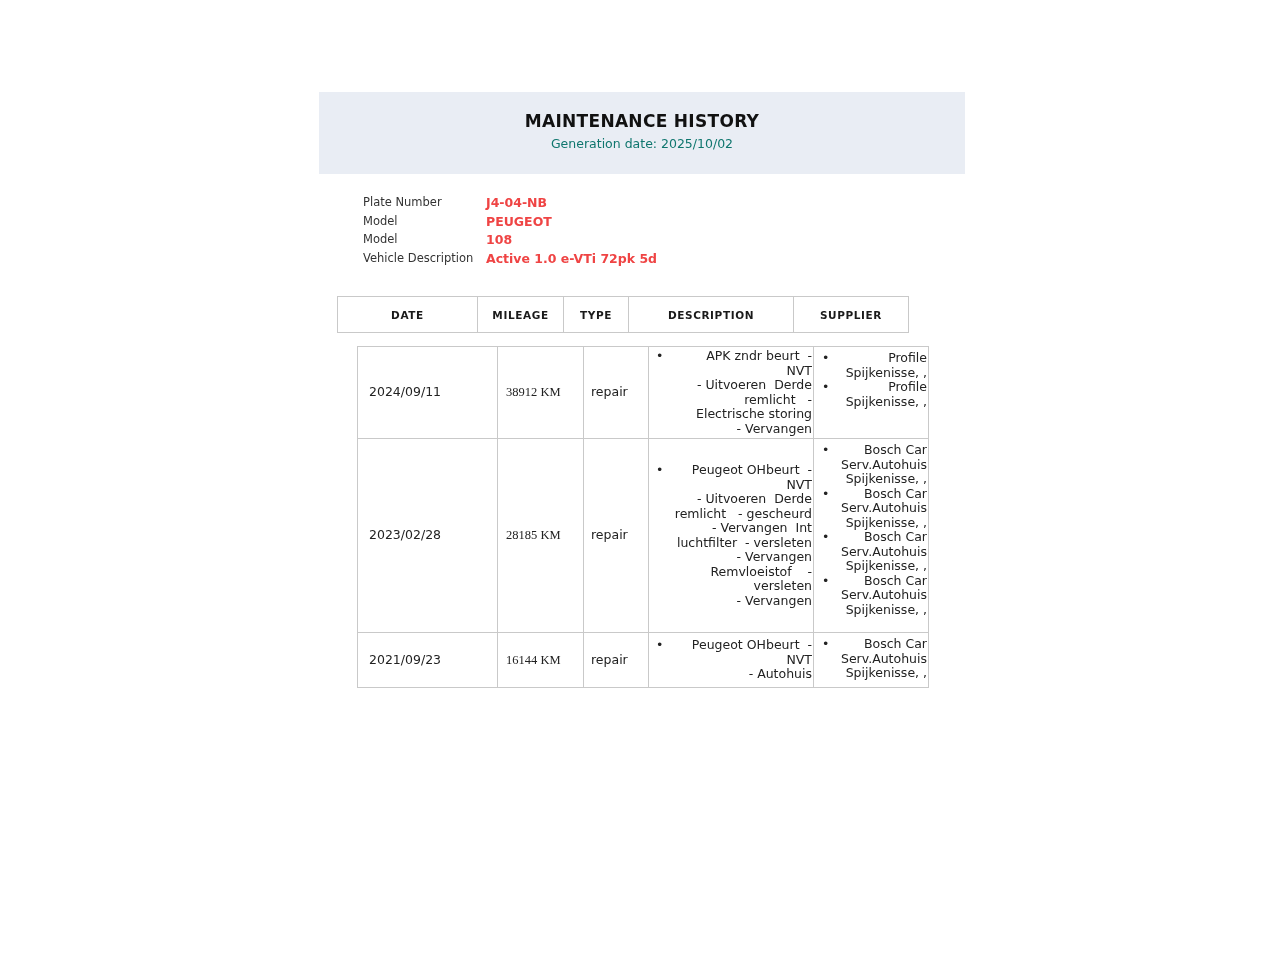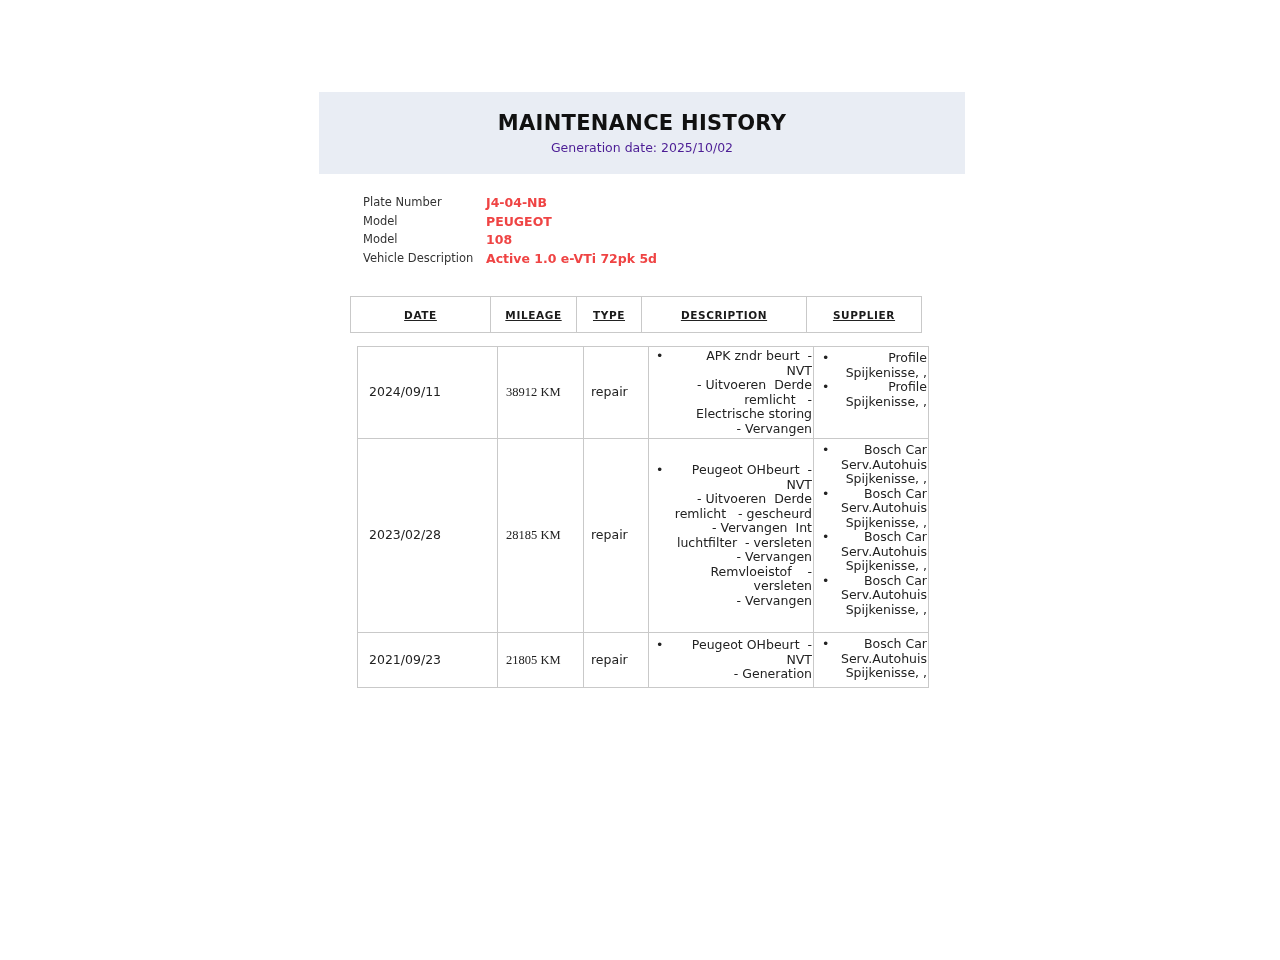--- a/index.html
+++ b/index.html
@@ -17,49 +17,48 @@
   
   .band {
     position: absolute;
     left: 319px; top: 92px;
     width: 646px; height: 82px;
     background: #e9edf4;
     text-align: center;
   }
   .band .title {
     padding-top: 19px;
-    font-size: 21px;
+    font-size: 17px;
     font-weight: bold;
     letter-spacing: 0.3px;
     color: #111;
   }
   .band .subtitle {
     margin-top: 5px;
     font-size: 12.5px;
-    color: #4c1d95;
+    color: #0f766e;
   }
 
   
   .info {
     position: absolute;
     left: 363px; top: 196px;
     display: grid;
     grid-template-columns: 123px auto;
     row-gap: 5px;
   }
   .info-label { font-size: 11.5px; line-height: 13.5px; color: #333; }
   .info-value { font-size: 12.5px; line-height: 13.5px; font-weight: bold; color: #ef4444; }
 
   
   table { border-collapse: collapse; table-layout: fixed; }
   .thead-table {
     position: absolute;
-    left: 350px; top: 296px;
+    left: 337px; top: 296px;
     width: 571px;
-    text-decoration: underline;
   }
   .thead-table th {
     border: 1px solid var(--border);
     height: 33px;
     font-size: 10.5px;
     font-weight: bold;
     letter-spacing: 0.6px;
     color: #1a1a1a;
     text-align: center;
     background: #ffffff;
@@ -226,29 +225,29 @@
               <div class="lines">
                 <div class="line"> Bosch Car</div>
                 <div class="line">Serv.Autohuis</div>
                 <div class="line">Spijkenisse, ,</div>
               </div>
             </div>
           </td>
         </tr>
         <tr>
           <td class="date">2021/09/23</td>
-          <td class="mileage">21805 KM</td>
+          <td class="mileage">16144 KM</td>
           <td class="type">repair</td>
           <td class="desc">
             <div class="item">
               <span class="bullet">•</span>
               <div class="lines">
                 <div class="line"> Peugeot OHbeurt  -</div>
                 <div class="line">NVT</div>
-                <div class="line">- Generation</div>
+                <div class="line">- Autohuis</div>
               </div>
             </div>
           </td>
           <td class="supplier">
             <div class="item">
               <span class="bullet">•</span>
               <div class="lines">
                 <div class="line"> Bosch Car</div>
                 <div class="line">Serv.Autohuis</div>
                 <div class="line">Spijkenisse, ,</div>

